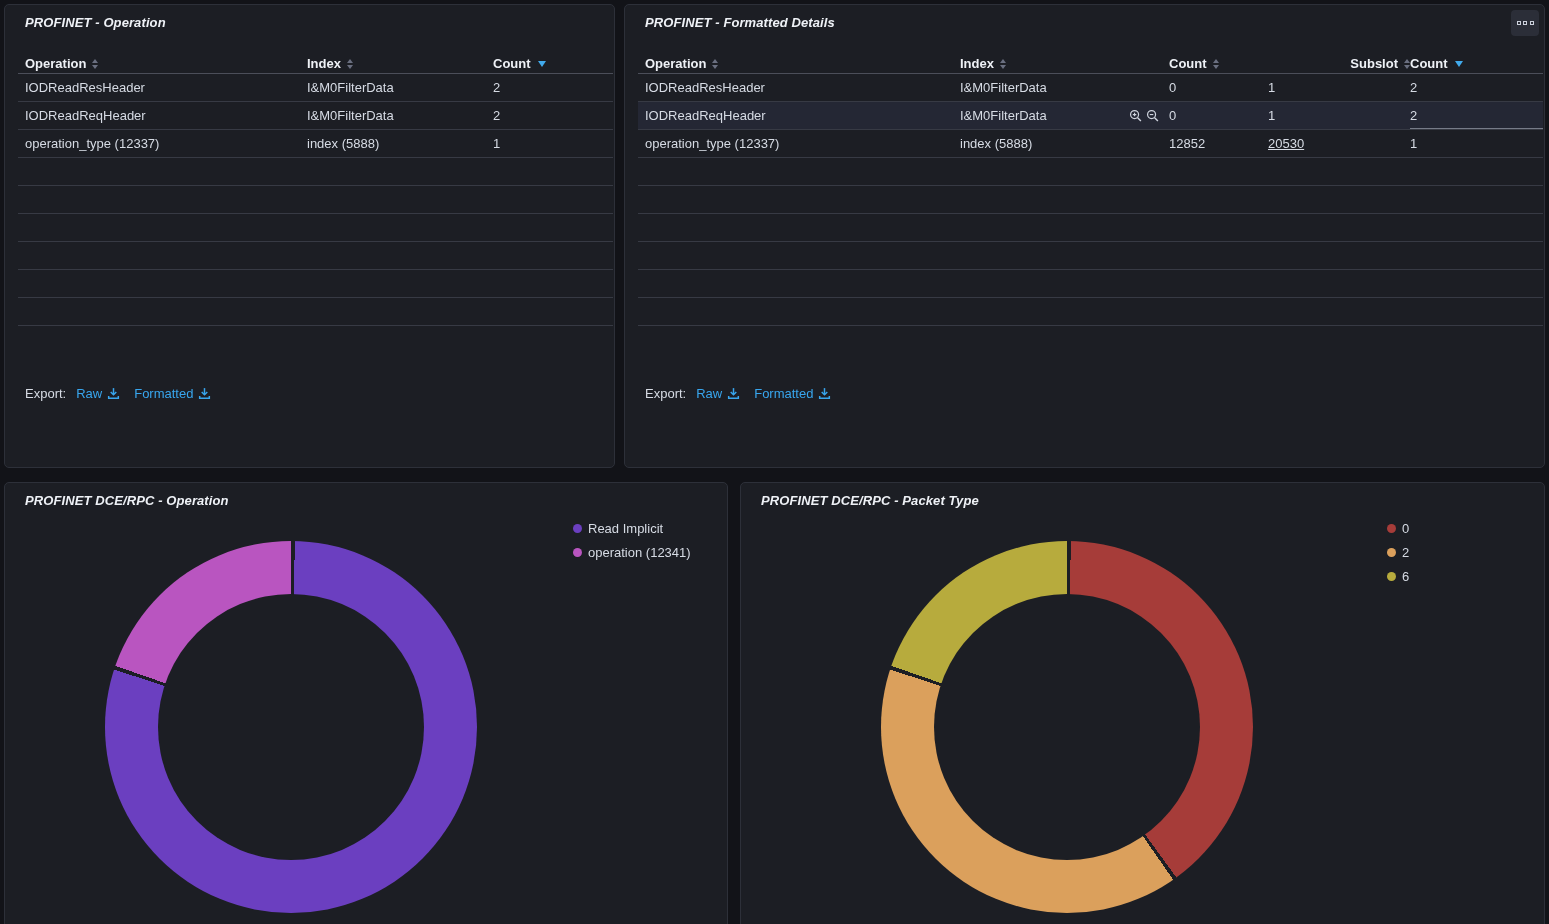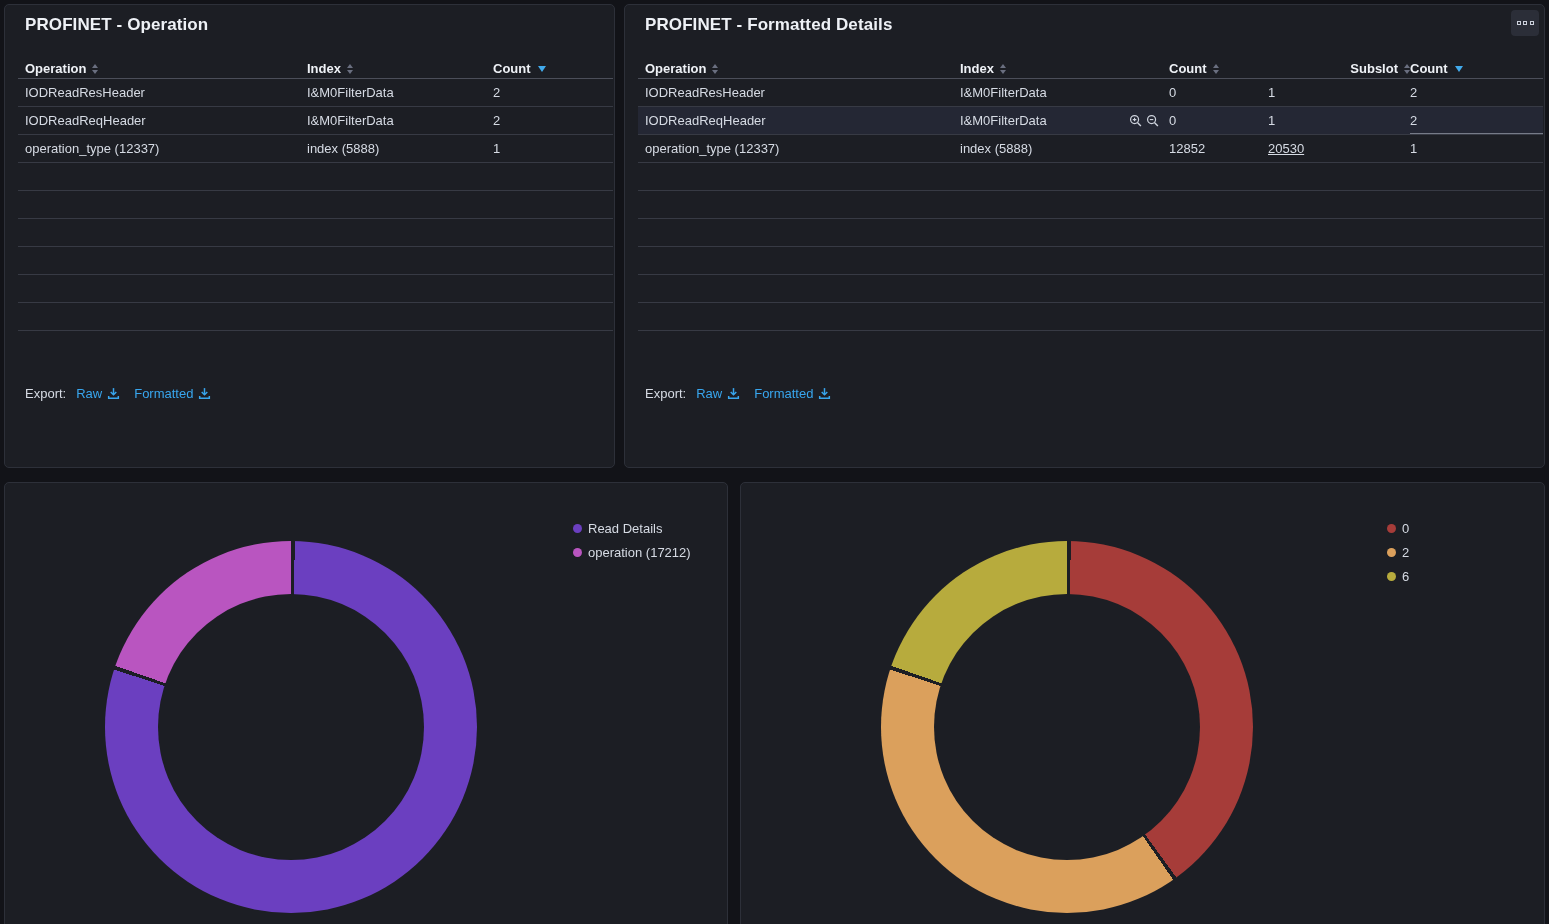--- a/index.html
+++ b/index.html
@@ -24,23 +24,24 @@
   }
   .panel{
     position:absolute;
     background:var(--panel);
     border:1px solid var(--border);
     border-radius:5px;
   }
   .ptitle{
     padding:10px 20px 0 20px;
     font-weight:bold;
-    font-size:17px;
+    font-size:13px;
     color:var(--white);
     letter-spacing:.1px;
+    font-style:italic;
   }
   
   .table{margin:14px 1px 0 13px;}
   .trow{
     display:flex;
     align-items:center;
     height:28px;
     border-bottom:1px solid var(--divider);
   }
   .trow.thead{height:30px;border-bottom:1px solid var(--hdiv);}
@@ -299,34 +300,36 @@
       <svg viewBox="0 0 14 14" width="13" height="13">
           <path d="M7 1.2v6.6" stroke="currentColor" stroke-width="1.6" fill="none"></path>
           <path d="M4 5.4L7 8.4l3-3" stroke="currentColor" stroke-width="1.6" fill="none"></path>
           <path d="M1.8 9.6v2.4h10.4V9.6" stroke="currentColor" stroke-width="1.6" fill="none"></path>
         </svg>
     </a>
   </div>
 </section>
 
 <section class="panel" style="left:4px;top:482px;width:724px;height:520px">
+  <div class="ptitle">PROFINET DCE/RPC - Operation</div>
   <div class="legend" style="left:568px;top:33px">
       <div class="legend-item">
         <span class="dot" style="background: rgb(107, 63, 192);"></span>
-        <span class="legend-label">Read Details</span>
+        <span class="legend-label">Read Implicit</span>
       </div>
       <div class="legend-item">
         <span class="dot" style="background: rgb(185, 85, 192);"></span>
-        <span class="legend-label">operation (17212)</span>
+        <span class="legend-label">operation (12341)</span>
       </div>
     </div>
   <div class="donut" style="left: 100px; top: 58px; background: conic-gradient(rgb(28, 30, 36) 0deg, rgb(28, 30, 36) 1.2deg, rgb(107, 63, 192) 1.2deg, rgb(107, 63, 192) 288deg, rgb(28, 30, 36) 288deg, rgb(28, 30, 36) 289.2deg, rgb(185, 85, 192) 289.2deg, rgb(185, 85, 192) 360deg);"></div>
 </section>
 
 <section class="panel" style="left:740px;top:482px;width:805px;height:520px">
+  <div class="ptitle">PROFINET DCE/RPC - Packet Type</div>
   <div class="legend" style="left:646px;top:33px">
       <div class="legend-item">
         <span class="dot" style="background: rgb(166, 60, 57);"></span>
         <span class="legend-label">0</span>
       </div>
       <div class="legend-item">
         <span class="dot" style="background: rgb(219, 160, 92);"></span>
         <span class="legend-label">2</span>
       </div>
       <div class="legend-item">

